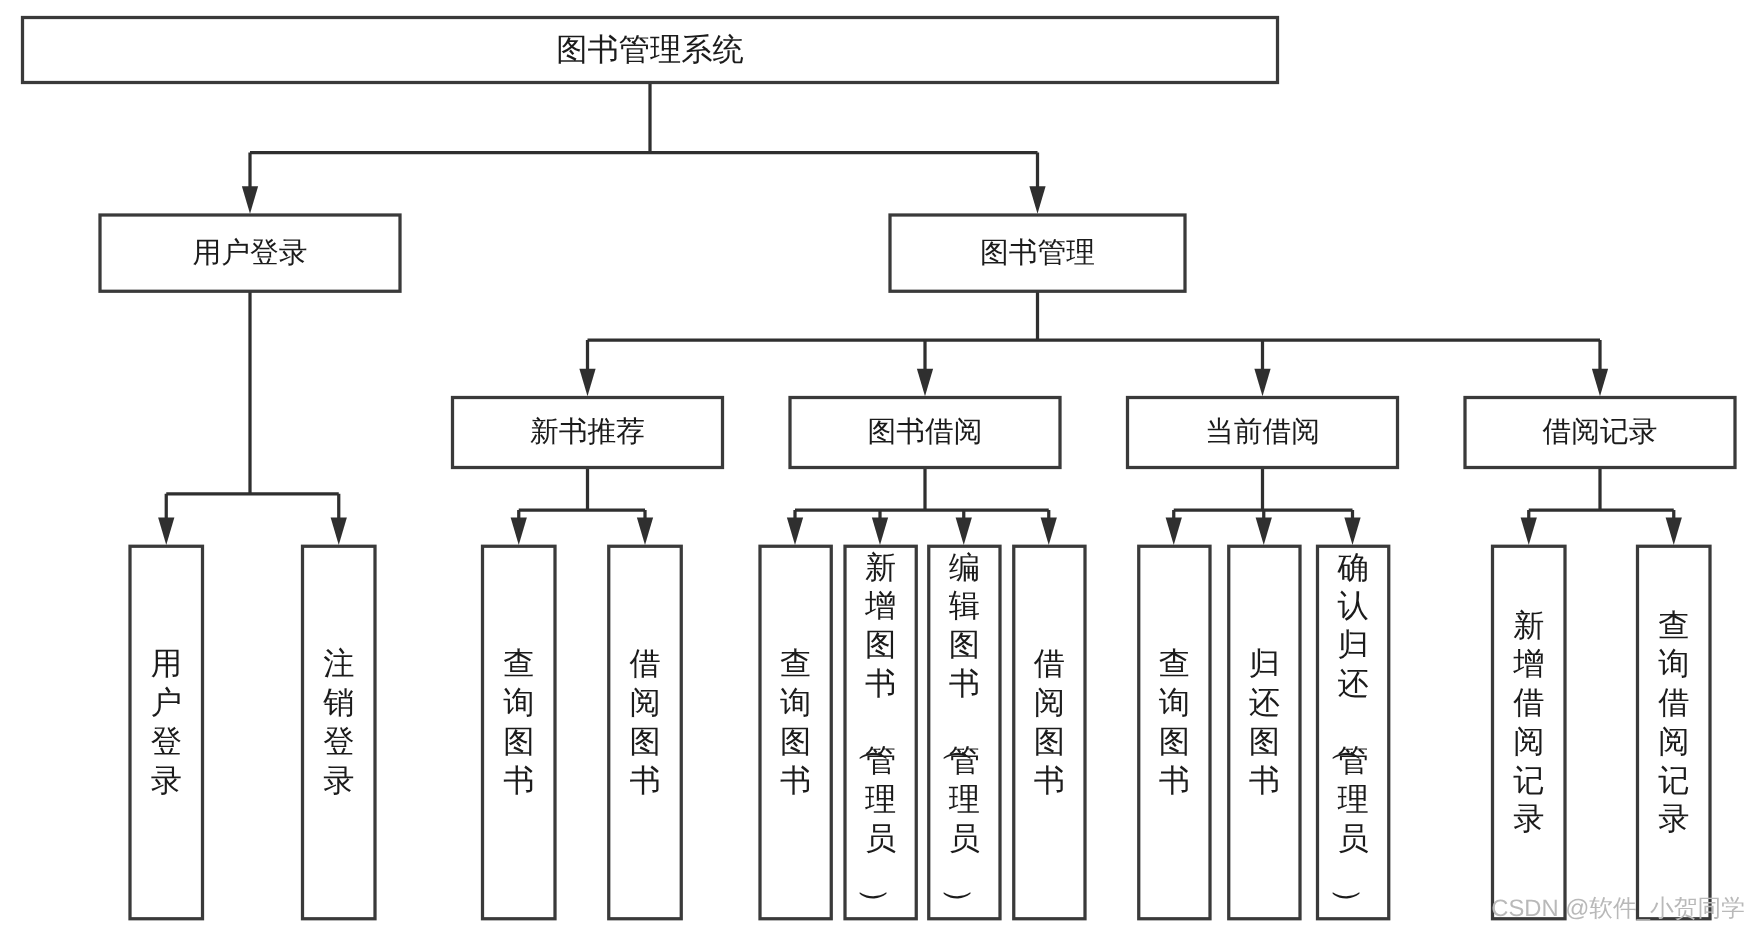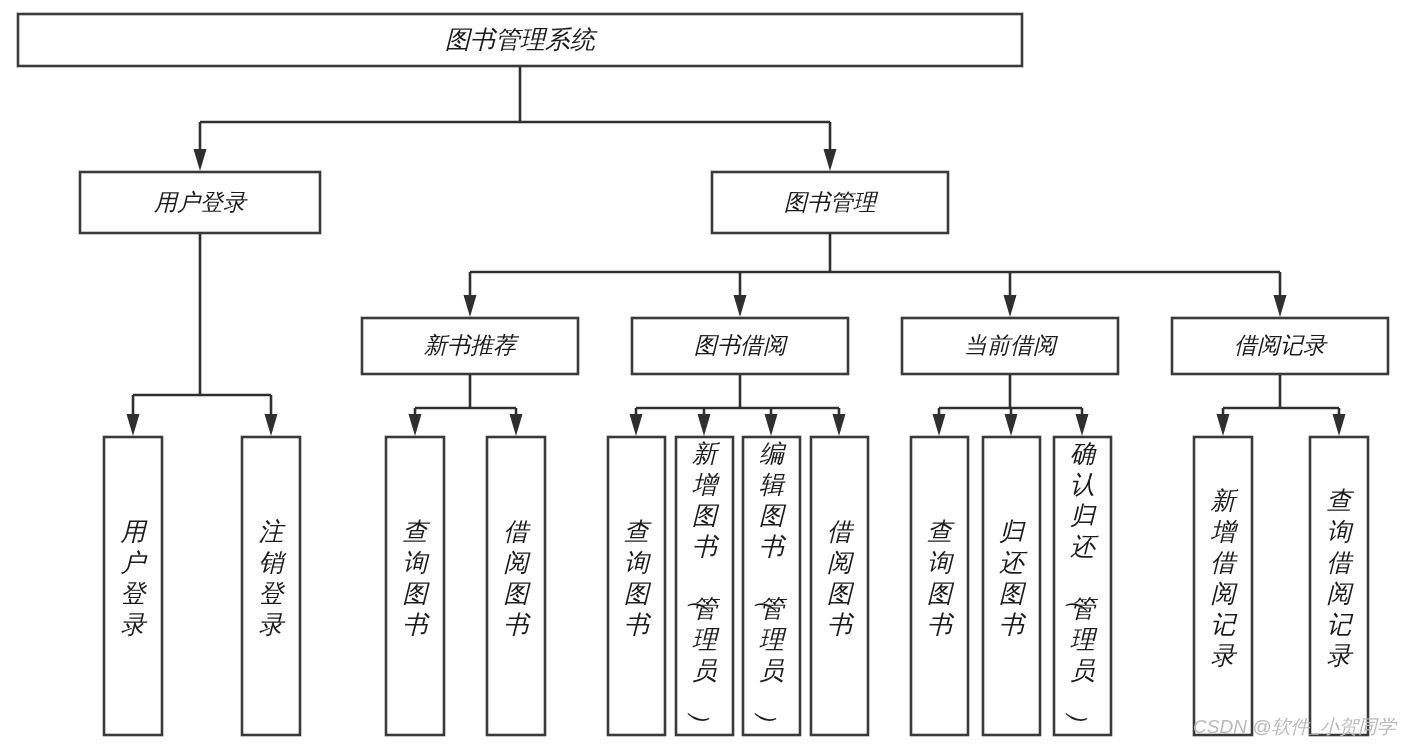--- a/index.html
+++ b/index.html
@@ -12,21 +12,20 @@
     width: 1405px;
     height: 747px;
     font-family: "Liberation Sans", "DejaVu Sans", sans-serif;
     overflow: hidden;
   }
   #diagram-root {
     position: relative;
     width: 1405px;
     height: 747px;
     background: #ffffff;
-    font-style: italic;
   }
   svg.diagram-canvas {
     position: absolute;
     left: 0;
     top: 0;
     width: 1405px;
     height: 747px;
     display: block;
   }
   .node-box {

